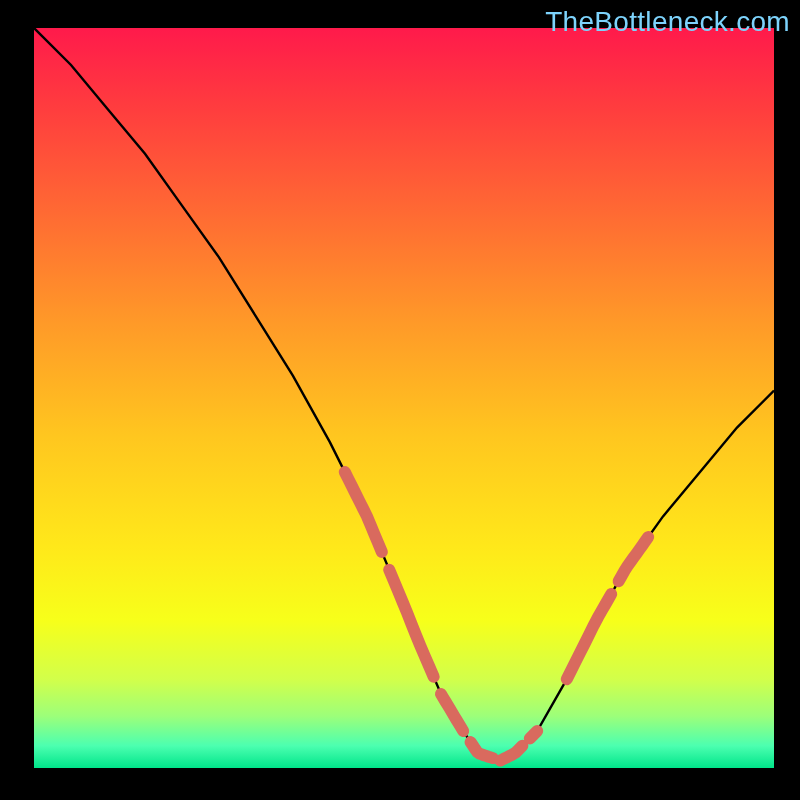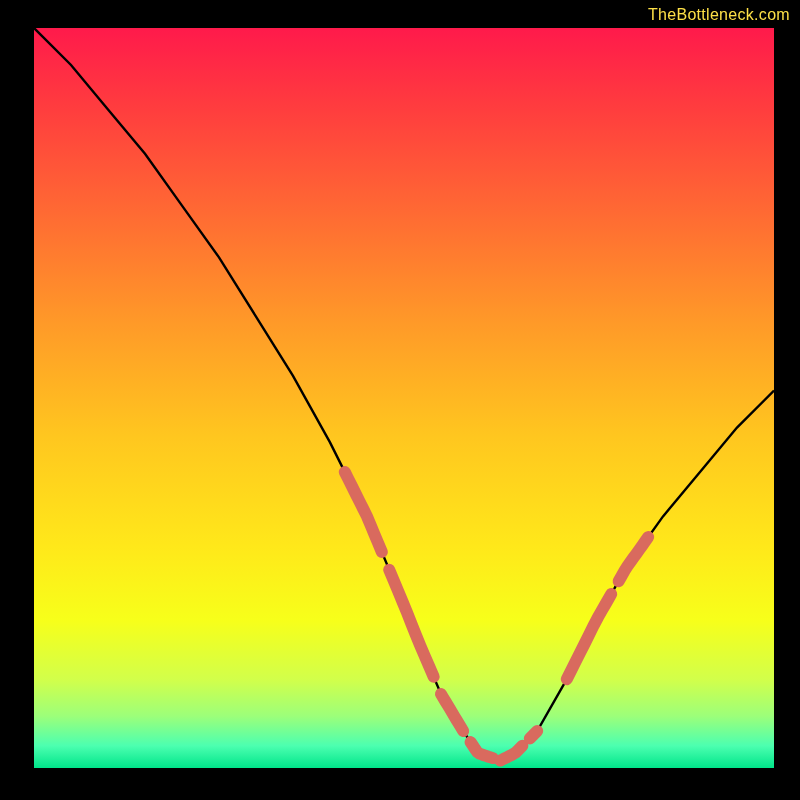--- a/index.html
+++ b/index.html
@@ -18,22 +18,22 @@
   }
   svg.chart {
     position: absolute;
     top: 0;
     left: 0;
   }
   .watermark {
     position: absolute;
     top: 6px;
     right: 10px;
-    color: #fde047;
-    font-size: 16px;
+    color: #7dd3fc;
+    font-size: 28px;
     font-weight: 500;
     letter-spacing: 0.3px;
     pointer-events: none;
   }
 </style>
 </head>
 <body>
 
 <div class="canvas-wrap">
   <svg class="chart" width="800" height="800" viewBox="0 0 800 800">

